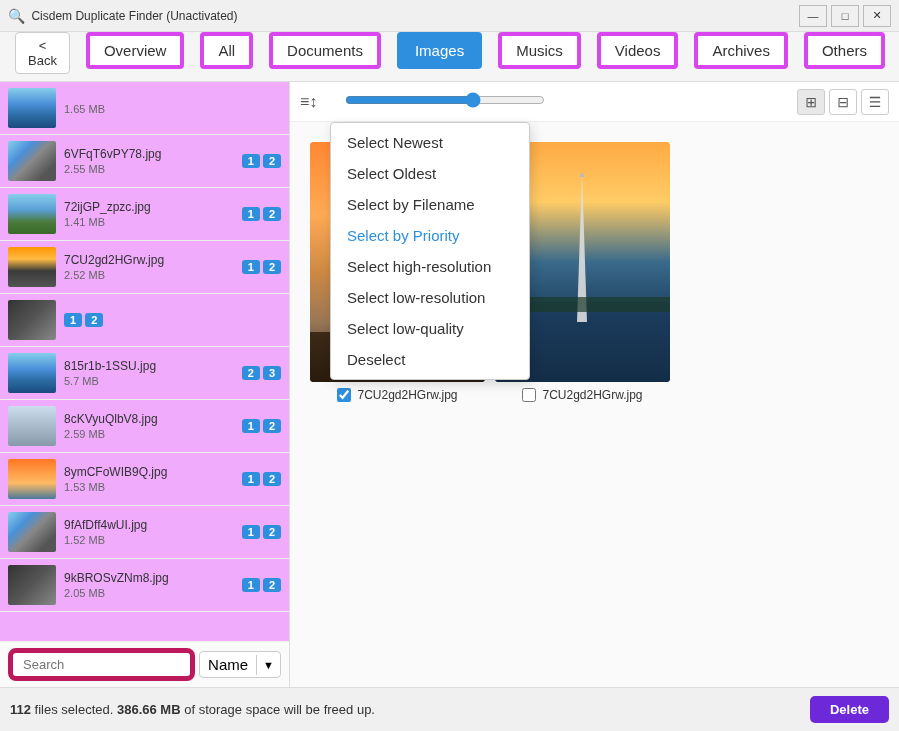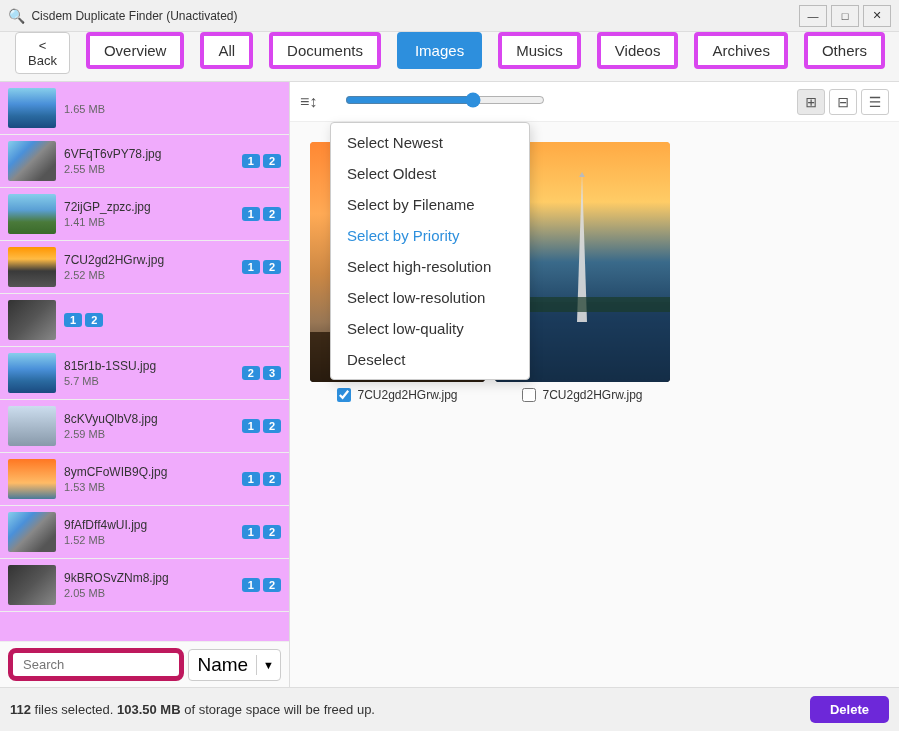--- a/index.html
+++ b/index.html
@@ -208,21 +208,21 @@
         <div class="sidebar-badges">
           <span class="badge">1</span>
           <span class="badge">2</span>
         </div>
       </div>
     </div>
 
     <div style="display:flex; align-items:center; padding:6px 8px; border-top:1px solid #eee; background:#fafafa; gap:4px;">
       <input class="search-input" type="text" style="flex: 1 1 0%;" placeholder="Search">
       <div style="display:flex; align-items:center; border:1px solid #ccc; border-radius:4px; background:white; overflow:hidden;">
-        <span style="padding:4px 8px; font-size:19px;">Name</span>
+        <span style="padding:4px 8px; font-size:15px;">Name</span>
         <button style="padding:4px 6px; border:none; border-left:1px solid #ccc; background:white; cursor:pointer; font-size:11px;">▼</button>
       </div>
     </div>
   </div>
 
   <div class="content">
 
     <div class="content-toolbar">
       <span class="sort-icon">≡↕</span>
       <div class="slider-container">
@@ -307,17 +307,17 @@
       <div class="dropdown-item">Select low-quality</div>
       <div class="dropdown-item">Deselect</div>
     </div>
   </div>
 </div>
 
 <div class="bottom-bar">
   <span style="font-size:13px; color:#333;">
     <strong>112</strong>
     <span> files selected. </span>
-    <strong>103.50 MB</strong>
+    <strong>386.66 MB</strong>
     <span> of storage space will be freed up.</span>
   </span>
   <button class="delete-btn">Delete</button>
 </div>
 
 </body></html>

